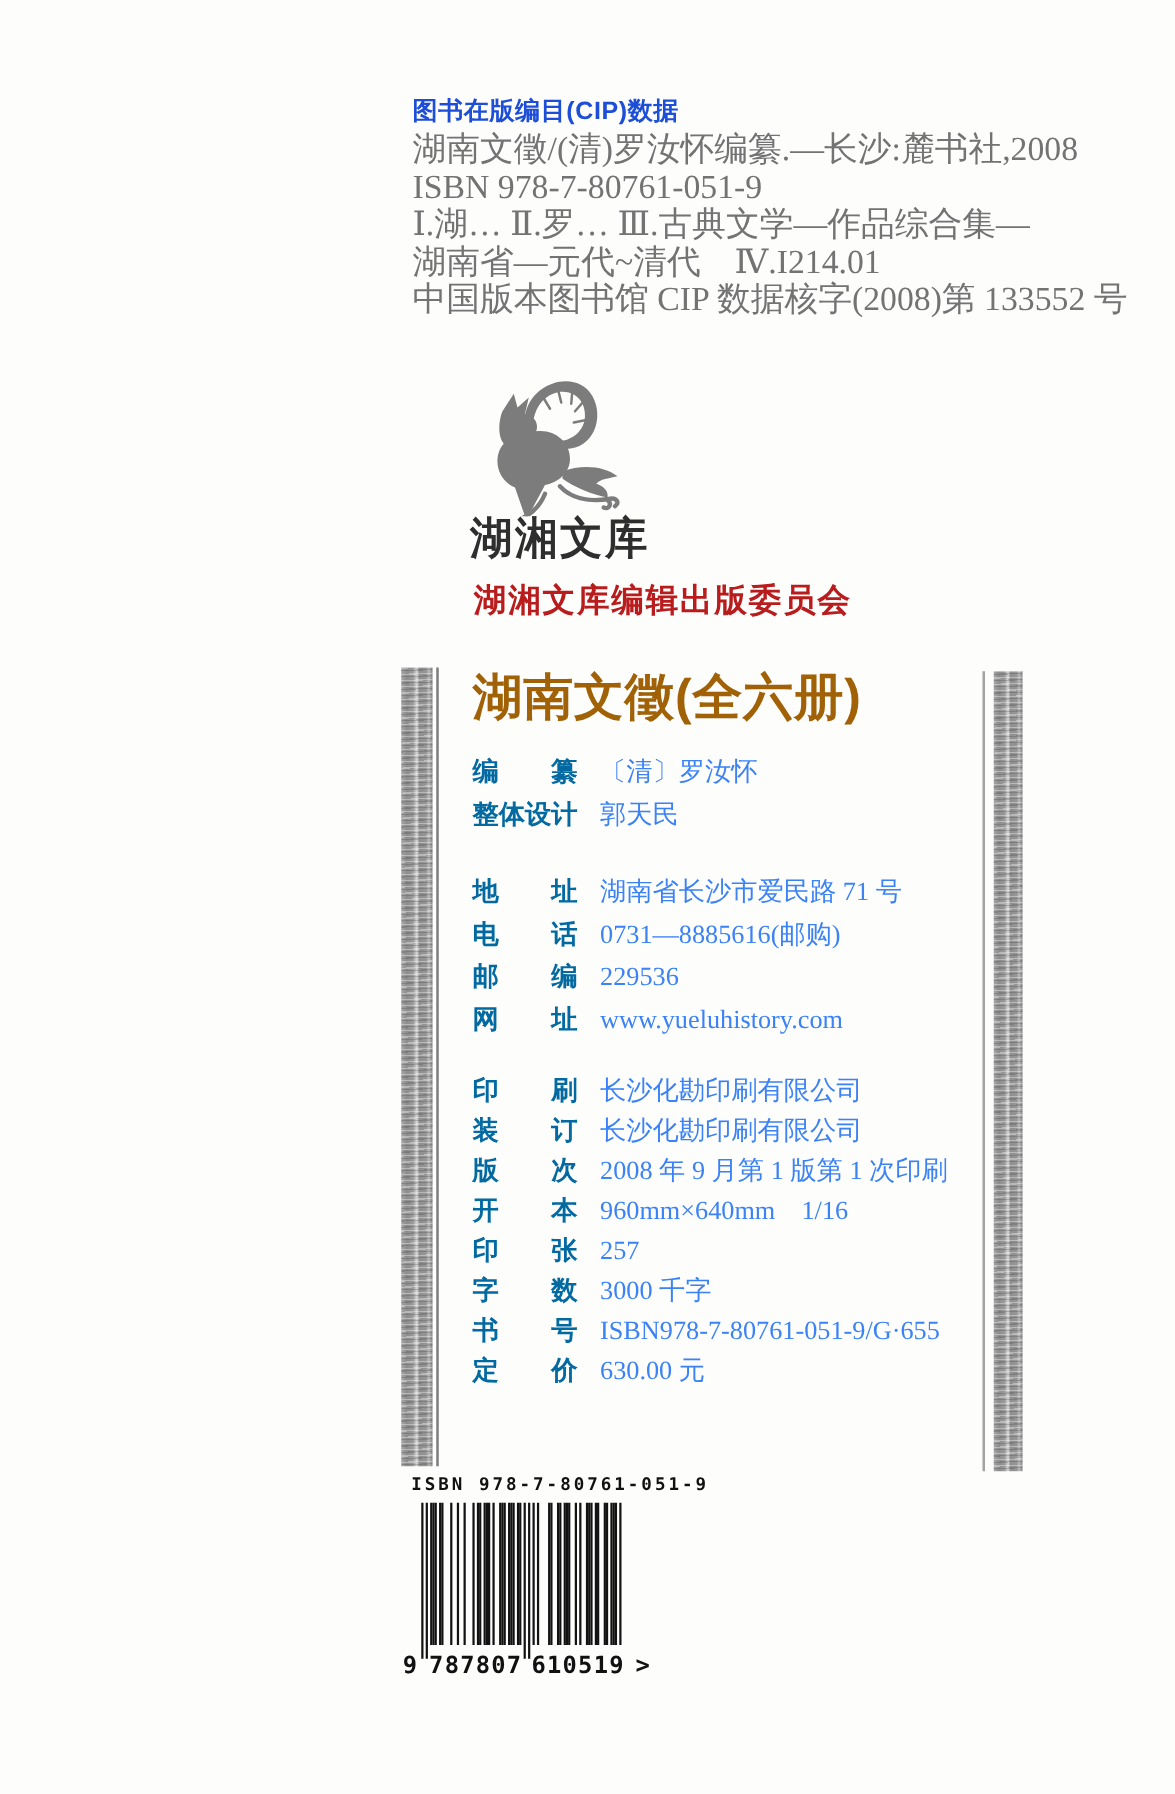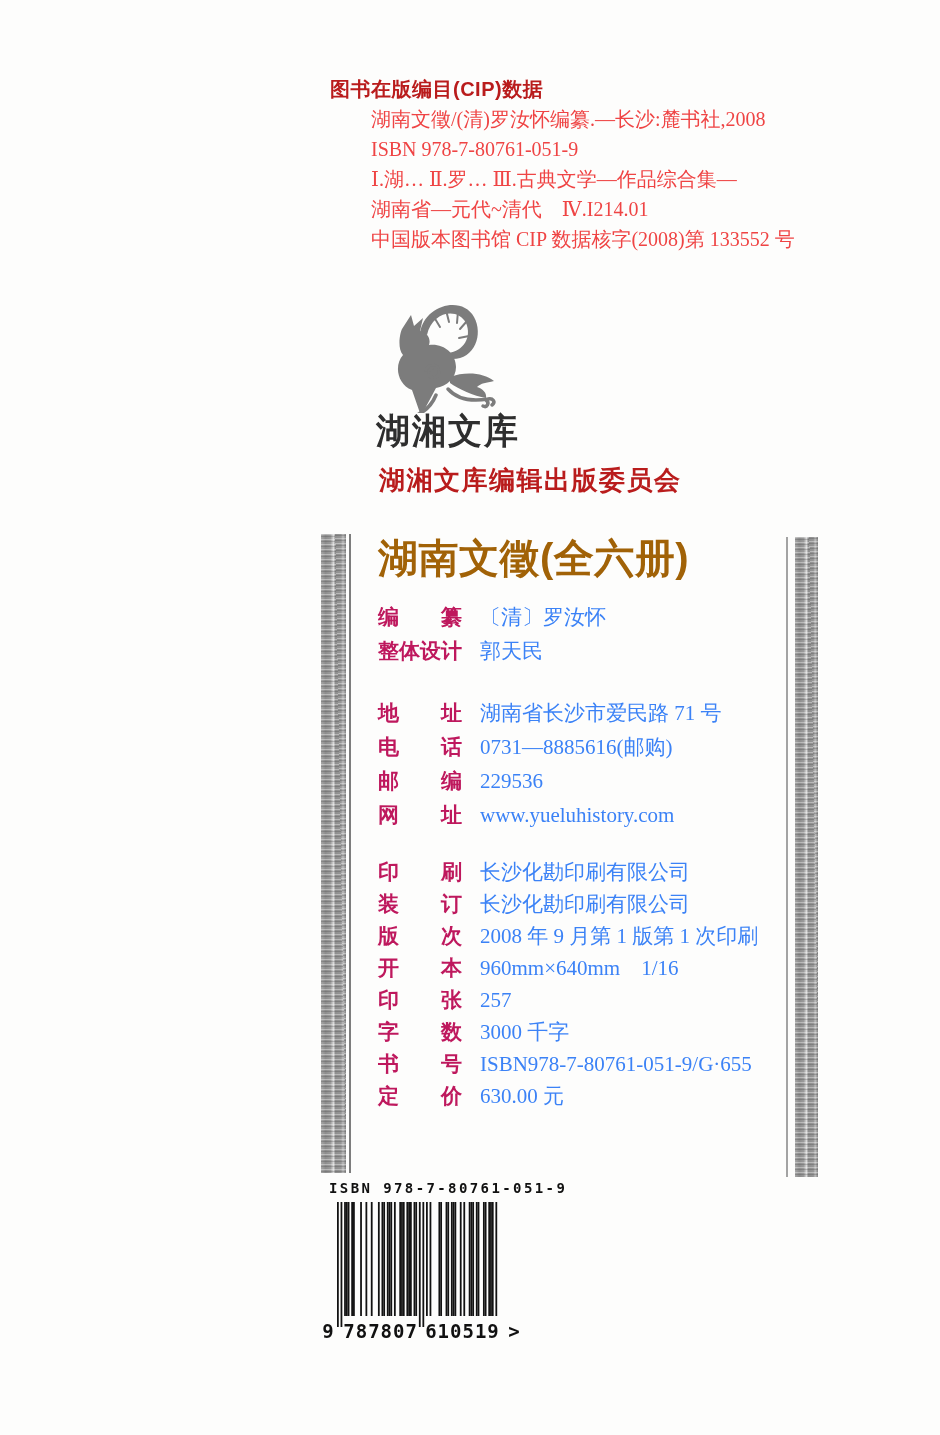--- a/index.html
+++ b/index.html
@@ -8,22 +8,22 @@
   .mono { font-family:"DejaVu Sans Mono","Liberation Mono",monospace; }
 
   .page {
     position:relative; width:940px; height:1435px;
     background:#fdfdfc; overflow:hidden; margin:0 auto;
     color:#141414;
   }
 
   
   .cip { position:absolute; left:330px; top:74px; width:470px; }
-  .cip-title { font-size:20px; line-height:30px; letter-spacing:0.5px; color:#b91c1c; }
-  .cip-line  { font-size:20px; line-height:30px; color:#ef4444; white-space:nowrap;margin-left:41px; }
+  .cip-title { font-size:20px; line-height:30px; letter-spacing:0.5px; color:#1d4ed8; }
+  .cip-line  { font-size:27px; line-height:30px; color:#737373; white-space:nowrap; }
 
   
   .logo-svg { position:absolute; left:374px; top:293px; }
   .seal {
     position:absolute; left:376px; top:411px;
     font-size:34px; line-height:42px; letter-spacing:2px;
     color:#2e2e2e; font-weight:bold; transform:scaleY(1.04);
   }
   .committee {
     position:absolute; left:379px; top:465px;
@@ -59,21 +59,21 @@
     margin:0; font-size:40px; line-height:48px; letter-spacing:0.5px;
     color:#a16207; white-space:nowrap;
   }
   .group { display:block; }
   .group-1 { margin-top:18px; }
   .group-2 { margin-top:28px; }
   .group-3 { margin-top:24px; }
   .row { display:flex; align-items:baseline; white-space:nowrap; }
   .group-1 .row, .group-2 .row { height:34px; line-height:34px; }
   .group-3 .row { height:32px; line-height:32px; }
-  .lab { width:102px; flex:0 0 102px; font-size:21px; color:#be185d; }
+  .lab { width:102px; flex:0 0 102px; font-size:21px; color:#0369a1; }
   .val { font-size:21px; color:#3b82f6; }
 
   
   .isbn-label {
     position:absolute; left:329px; top:1180px;
     font-size:14px; font-weight:bold; letter-spacing:2.4px; color:#111;
     white-space:nowrap;
   }
   .barcode-svg { position:absolute; left:321px; top:1202px; }
   .barcode-svg rect { fill:#121212; }

